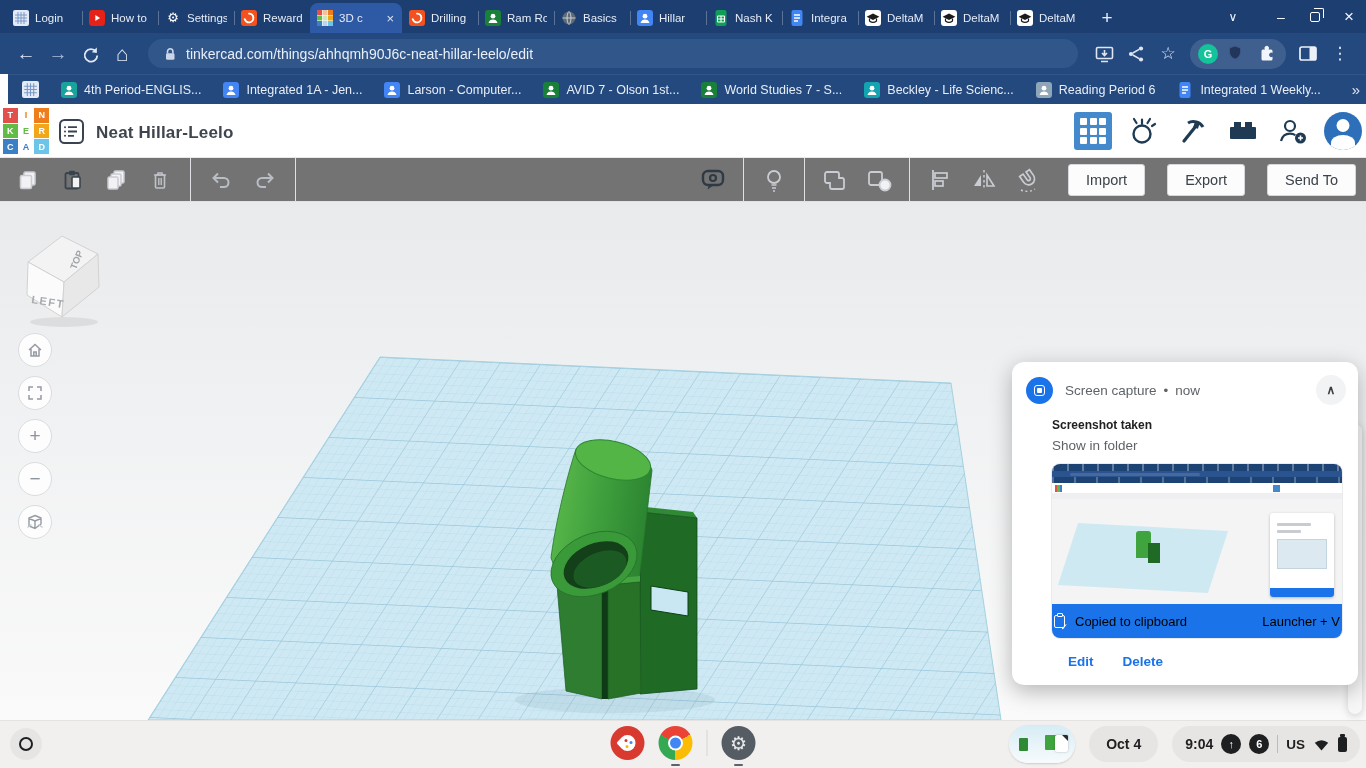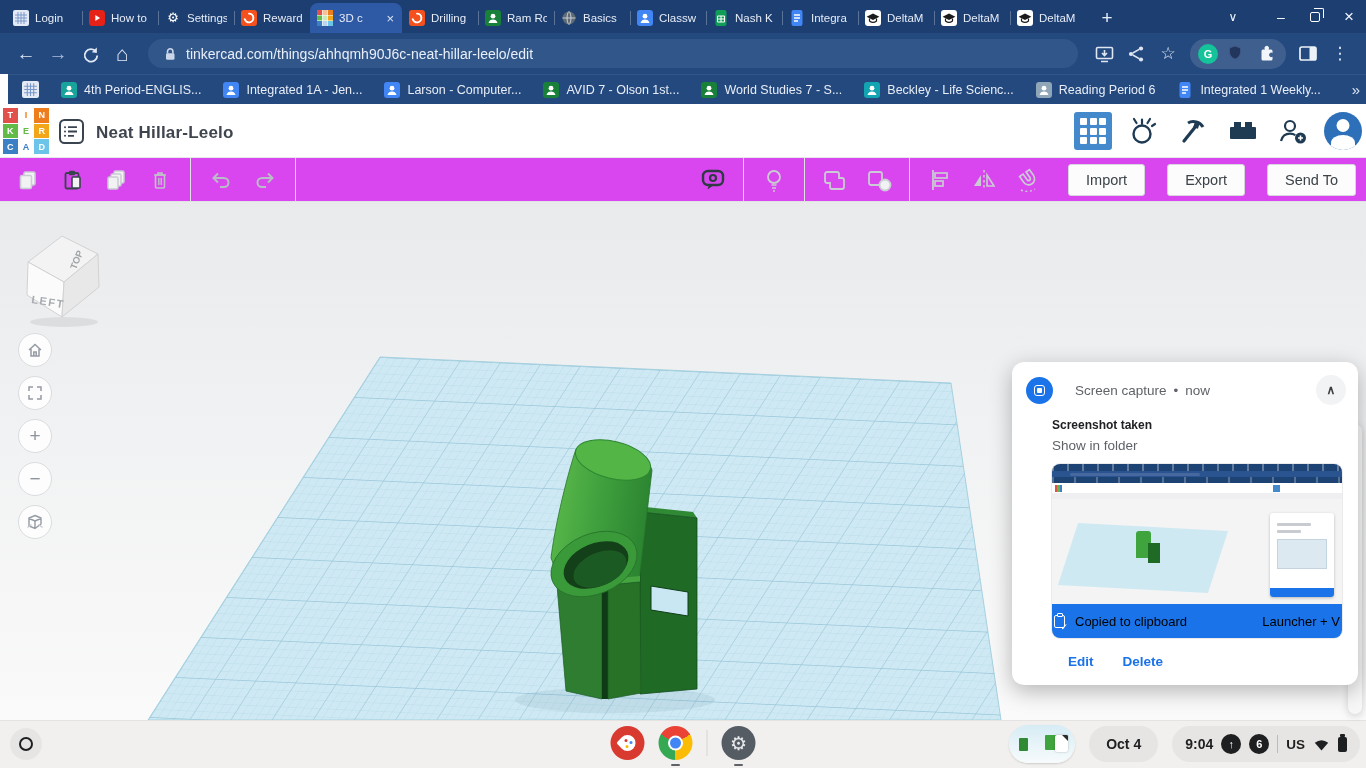--- a/index.html
+++ b/index.html
@@ -49,37 +49,37 @@
   .tcicons { position:absolute; right:4px; top:8px; display:flex; align-items:center; gap:12px; }
   .gridbtn { width:38px; height:38px; background:#4489CB; border-radius:3px; display:flex; align-items:center; justify-content:center; }
   .gridglyph { display:grid; grid-template-columns:repeat(3,7px); grid-auto-rows:7px; gap:2.5px; }
   .gridglyph i { background:#fff; border-radius:1px; }
   .hicon { width:38px; height:38px; display:flex; align-items:center; justify-content:center; }
   .avatar { width:38px; height:38px; border-radius:50%; background:#2D6FB8; position:relative; overflow:hidden; }
   .avatar::before { content:""; position:absolute; left:50%; top:7px; transform:translateX(-50%); width:13px; height:13px; border-radius:50%; background:#fff; }
   .avatar::after { content:""; position:absolute; left:50%; top:23px; transform:translateX(-50%); width:24px; height:16px; border-radius:50% 50% 0 0; background:#fff; }
 
   
-  .edbar { position:absolute; top:158px; left:0; width:1366px; height:44px; background:#d946ef; border-bottom:1px solid #E2E2E6; display:flex; align-items:center; padding:0 10px; gap:8px; }
+  .edbar { position:absolute; top:158px; left:0; width:1366px; height:44px; background:#737373; border-bottom:1px solid #E2E2E6; display:flex; align-items:center; padding:0 10px; gap:8px; }
   .tbtn { width:36px; height:36px; display:flex; align-items:center; justify-content:center; flex:none; }
   .tdiv { width:1px; height:44px; background:#E0E0E4; flex:none; margin:0 4px; }
   .edsp { flex:1; }
   .edbtn { border:1px solid #D5D7DC; background:#FCFCFD; border-radius:3px; color:#3B4248; font-size:14.5px; padding:7px 17px; margin-left:14px; white-space:nowrap; font-family:"Liberation Sans",sans-serif; }
 
   
   .viewport { position:absolute; top:202px; left:0; width:1366px; height:518px; background:linear-gradient(180deg,#E9EAEC 0%, #F1F2F3 45%, #FAFAFA 100%); overflow:hidden; }
   .scene { position:absolute; left:0; top:0; }
   .vcube { position:absolute; left:14px; top:22px; }
   .navcol { position:absolute; left:18px; top:131px; display:flex; flex-direction:column; gap:9px; }
   .vbtn { width:34px; height:34px; border-radius:50%; background:#FDFDFD; border:1.5px solid #DADCDF; display:flex; align-items:center; justify-content:center; color:#8D939B; font-size:19px; }
 
   
   .notif-edge { position:absolute; left:1348px; top:424px; width:14px; height:290px; background:#F7F7F7; border-radius:10px; box-shadow:0 2px 8px rgba(0,0,0,.18); z-index:5; }
   .popup { position:absolute; left:1012px; top:362px; width:346px; background:#fff; border-radius:12px; box-shadow:0 6px 22px rgba(0,0,0,.28); z-index:10; padding-bottom:14px; }
-  .phead { display:flex; align-items:center; padding:13px 12px 0 14px; gap:22px; }
+  .phead { display:flex; align-items:center; padding:13px 12px 0 14px; gap:12px; }
   .capcirc { width:27px; height:27px; border-radius:50%; background:#1A73E8; display:flex; align-items:center; justify-content:center; flex:none; }
   .capglyph { width:11px; height:11px; border:1.6px solid #fff; border-radius:3px; position:relative; }
   .capglyph::after { content:""; position:absolute; inset:2px; background:#fff; border-radius:1px; }
   .psrc { color:#5F6368; font-size:13.5px; display:flex; gap:7px; align-items:center; }
   .pcollapse { margin-left:auto; width:30px; height:30px; border-radius:50%; background:#F1F3F4; color:#3C4043; font-size:12px; font-weight:bold; display:flex; align-items:center; justify-content:center; }
   .ptitle { margin:13px 16px 0 40px; color:#202124; font-size:12px; font-weight:bold; }
   .psub { margin:6px 16px 0 40px; color:#5F6368; font-size:13.5px; }
   .media { margin:11px 16px 0 40px; width:290px; border-radius:8px; overflow:hidden; outline:1px solid rgba(0,0,0,.08); }
   .thumb { position:relative; height:140px; background:#F2F3F4; overflow:hidden; }
   .t-tabs { height:7px; background:#1D4374 repeating-linear-gradient(90deg, rgba(255,255,255,.30) 0 2px, transparent 2px 15px); }
@@ -238,21 +238,21 @@
   <div class="tab">
       <svg class="fv">
         <use href="#f-globe"></use>
       </svg>
       <span class="tlabel">Basics</span>
     </div>
   <div class="tab">
       <svg class="fv" style="color:#4285F4">
         <use href="#f-person"></use>
       </svg>
-      <span class="tlabel">Classw</span>
+      <span class="tlabel">Hillar</span>
     </div>
   <div class="tab">
       <svg class="fv">
         <use href="#f-sheets"></use>
       </svg>
       <span class="tlabel">Nash K</span>
     </div>
   <div class="tab">
       <svg class="fv">
         <use href="#f-docs"></use>

